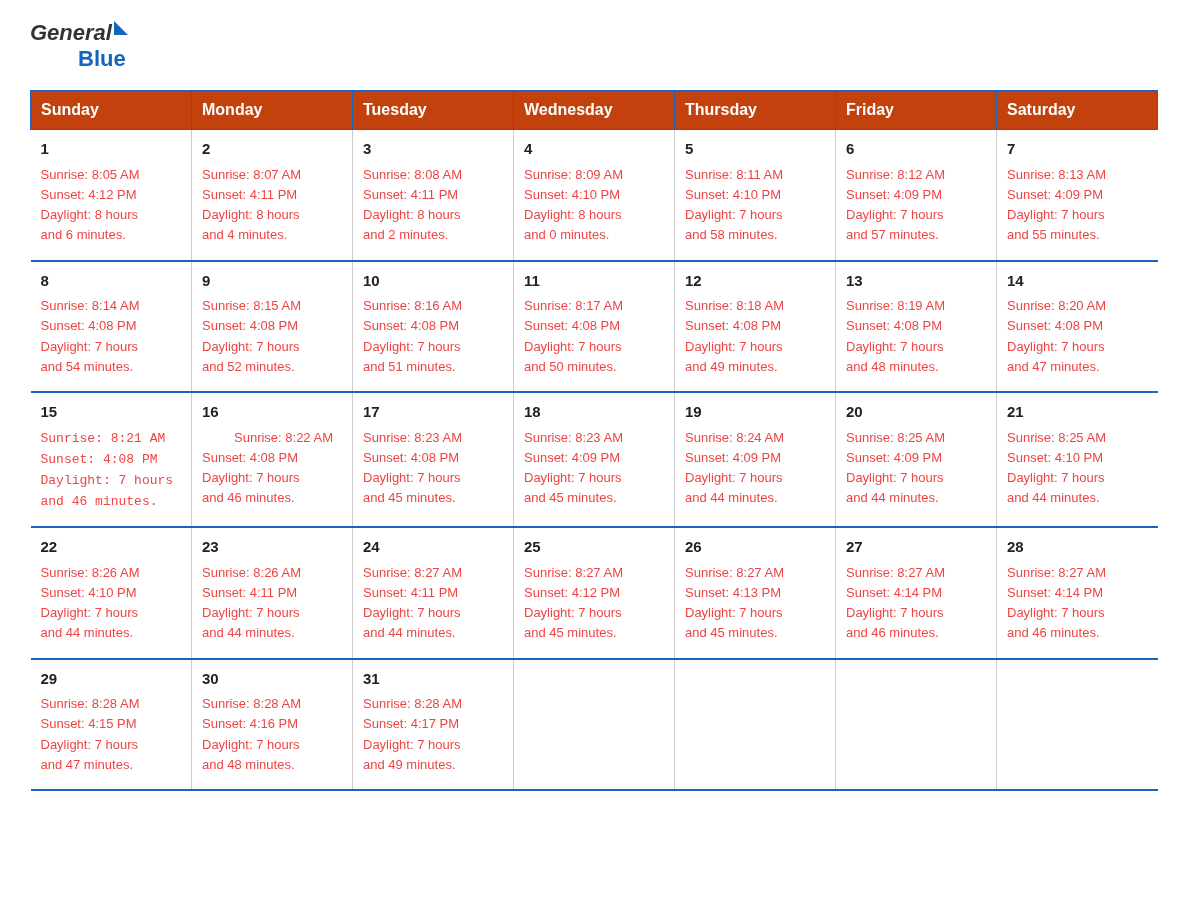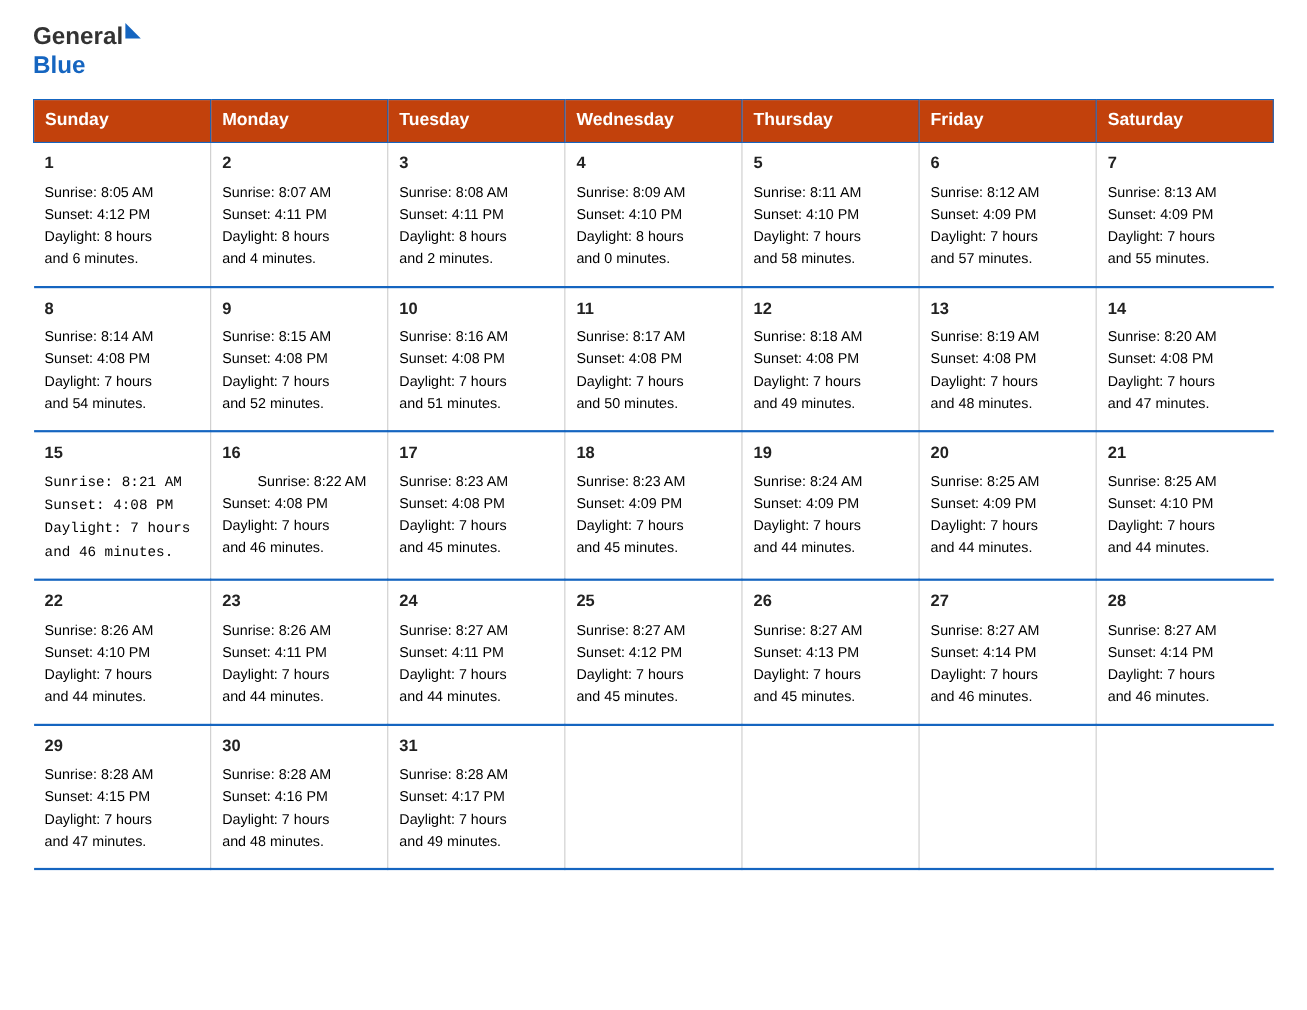--- a/index.html
+++ b/index.html
@@ -18,37 +18,39 @@
     }
     .logo-text-general {
       font-size: 22px;
       font-weight: bold;
       color: #333;
     }
     .logo-text-blue {
       font-size: 22px;
       font-weight: bold;
       color: #1565c0;
+      margin-left: 48px;
     }
     .logo-triangle {
       width: 0;
       height: 0;
       border-left: 14px solid #1565c0;
       border-top: 14px solid transparent;
       border-bottom: 0px solid transparent;
       margin-left: 2px;
       margin-top: -10px;
     }
     .logo-wrapper {
       display: flex;
       flex-direction: column;
     }
     .logo-top-row {
       display: flex;
       align-items: center;
+      font-style: italic;
     }
     .title-block {
       text-align: right;
     }
     .month-title {
       font-size: 46px;
       font-weight: bold;
       color: #222;
       line-height: 1.1;
     }
@@ -86,21 +88,21 @@
       border-right: none;
     }
     .day-num {
       font-size: 15px;
       font-weight: bold;
       display: block;
       margin-bottom: 4px;
     }
     .day-info {
       font-size: 13px;
-      color: #000000;
+      color: #ef4444;
       line-height: 1.55;
     }
     tbody tr:last-child {
       border-bottom: 2px solid #1565c0;
     }
   </style>
 </head>
 <body>
 
 <div class="header">

